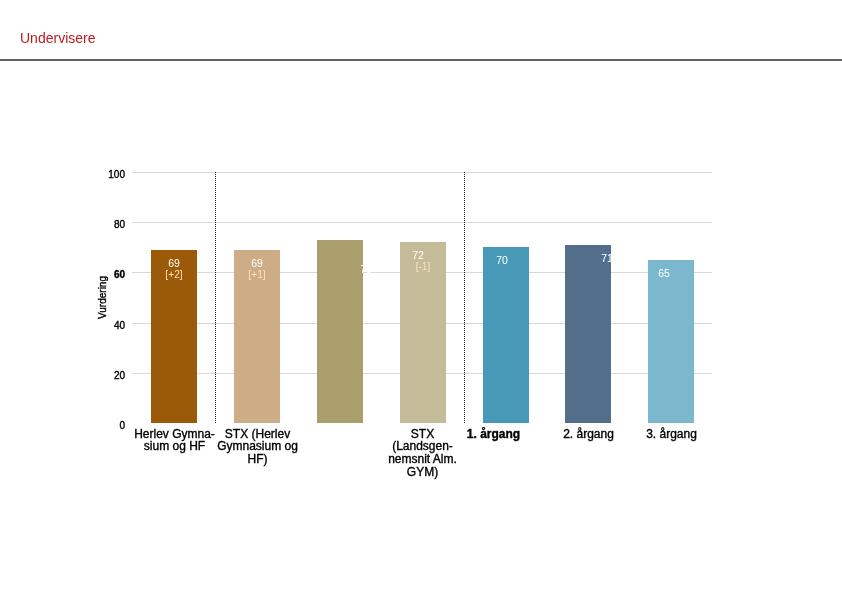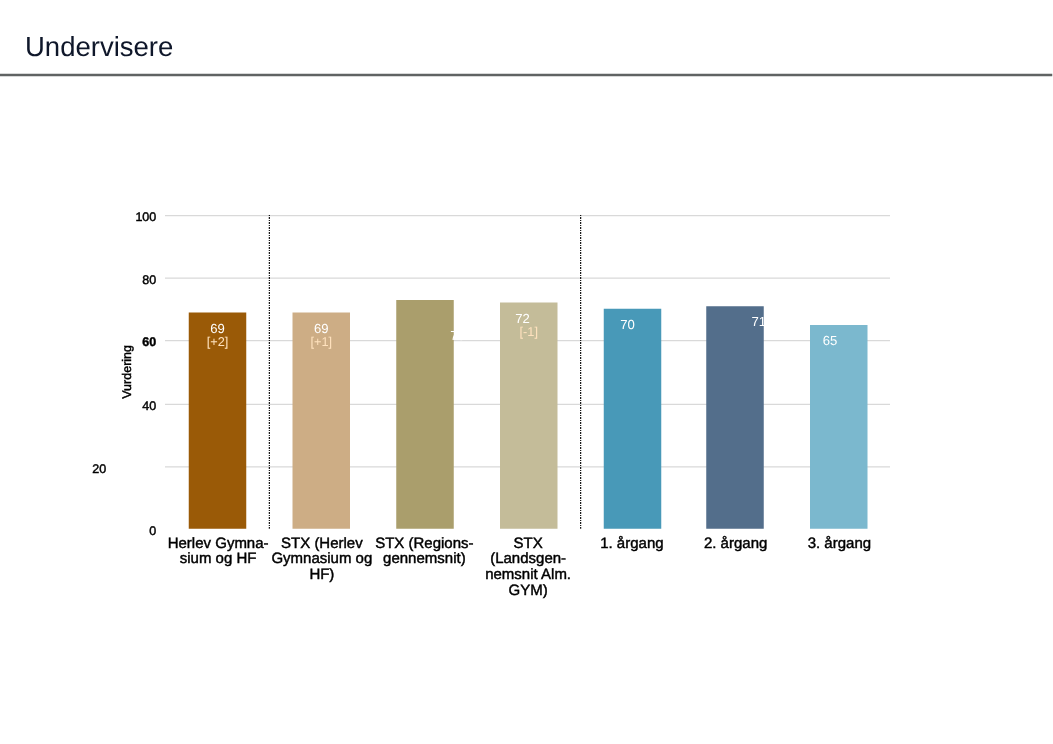--- a/index.html
+++ b/index.html
@@ -8,22 +8,22 @@
     width:842px; height:595px; overflow:hidden;
     background:#ffffff;
     font-family:"Liberation Sans", sans-serif;
     -webkit-font-smoothing:antialiased;
   }
   .slide { position:relative; width:842px; height:595px; background:#fff; overflow:hidden; }
 
   
   .slide-title {
     position:absolute; left:20px; top:26px;
-    font-size:22px; line-height:24px;
-    color:#0f172a;
+    font-size:14px; line-height:24px;
+    color:#b91c1c;
     white-space:nowrap;
   }
   .title-rule {
     position:absolute; left:0; top:59.2px; width:842px; height:1.5px;
     background:#606363;
   }
 
   
   .chart {
     position:absolute; left:0; top:0; width:842px; height:595px;
@@ -73,48 +73,47 @@
 <div class="slide">
 
   <div class="slide-title">Undervisere</div>
 
   <div class="title-rule"></div>
 
   <div class="chart">
     <div class="plot-area" id="plot-area">
         <div class="y-tick-label" style="right: 717px; top: 419.9px; color: rgb(0, 0, 0);">0</div>
         <div class="gridline" style="left: 132px; top: 373px; width: 580px; background: rgb(217, 217, 217);"></div>
-        <div class="y-tick-label" style="right: 757px; top: 369.7px; color: rgb(0, 0, 0); text-align: right;">20</div>
+        <div class="y-tick-label" style="right: 717px; top: 369.7px; color: rgb(0, 0, 0); text-align: right;">20</div>
         <div class="gridline" style="left: 132px; top: 323px; width: 580px; background: rgb(217, 217, 217);"></div>
         <div class="y-tick-label" style="right: 717px; top: 319.5px; color: rgb(0, 0, 0); text-align: right;">40</div>
         <div class="gridline" style="left: 132px; top: 272px; width: 580px; background: rgb(217, 217, 217);"></div>
         <div class="y-tick-label" style="right: 717px; top: 269.3px; color: rgb(0, 0, 0); font-weight: bold;">60</div>
         <div class="gridline" style="left: 132px; top: 222px; width: 580px; background: rgb(217, 217, 217);"></div>
         <div class="y-tick-label" style="right: 717px; top: 219.1px; color: rgb(0, 0, 0); text-align: right;">80</div>
         <div class="gridline" style="left: 132px; top: 172px; width: 580px; background: rgb(217, 217, 217);"></div>
         <div class="y-tick-label" style="right: 717px; top: 168.9px; color: rgb(0, 0, 0);">100</div>
         <div class="y-axis-title" style="left: 97px; top: 319px; color: rgb(0, 0, 0);">Vurdering</div>
         <div class="bar" style="left: 151px; top: 250px; width: 46px; height: 173px; background: rgb(154, 90, 7);"></div>
         <div class="bar-value-label" style="left: 151px; top: 258.2px; width: 46px; color: rgb(255, 255, 255);">69</div>
         <div class="bar-delta-label" style="left: 151px; top: 270px; width: 46px; color: rgb(255, 226, 190);">[+2]</div>
         <div class="x-axis-label" style="left: 133px; top: 427.5px; width: 83px; color: rgb(0, 0, 0);"><span>Herlev Gymna-</span><br><span>sium og HF</span></div>
         <div class="bar" style="left: 234px; top: 250px; width: 46px; height: 173px; background: rgb(205, 173, 133);"></div>
         <div class="bar-value-label" style="left: 234px; top: 258.2px; width: 46px; color: rgb(255, 255, 255);">69</div>
         <div class="bar-delta-label" style="left: 234px; top: 270px; width: 46px; color: rgb(255, 226, 190);">[+1]</div>
         <div class="x-axis-label" style="left: 216px; top: 427.5px; width: 83px; color: rgb(0, 0, 0);"><span>STX (Herlev</span><br><span>Gymnasium og</span><br><span>HF)</span></div>
         <div class="bar" style="left: 317px; top: 240px; width: 46px; height: 183px; background: rgb(170, 158, 108);"></div>
         <div class="bar-value-label" style="left: 317px; top: 264px; width: 26px; color: rgb(255, 255, 255); margin-left: 36px;">73</div>
-        <div class="x-axis-label" style="left: 298px; top: 427.5px; width: 83px; color: rgb(0, 0, 0);"><span>STX (Regions-</span><br><span>gennemsnit)</span></div>
         <div class="bar" style="left: 400px; top: 242px; width: 46px; height: 181px; background: rgb(196, 188, 153);"></div>
         <div class="bar-value-label" style="left: 400px; top: 250.2px; width: 36px; color: rgb(255, 255, 255);">72</div>
         <div class="bar-delta-label" style="left: 400px; top: 262px; width: 46px; color: rgb(255, 226, 190);">[-1]</div>
         <div class="x-axis-label" style="left: 381px; top: 427.5px; width: 83px; color: rgb(0, 0, 0);"><span>STX (Landsgen-</span><br><span>nemsnit Alm.</span><br><span>GYM)</span></div>
         <div class="bar" style="left: 483px; top: 247px; width: 46px; height: 176px; background: rgb(72, 153, 184);"></div>
         <div class="bar-value-label" style="left: 483px; top: 255.2px; width: 38px; color: rgb(255, 255, 255);">70</div>
-        <div class="x-axis-label" style="left: 464px; top: 427.5px; width: 83px; color: rgb(0, 0, 0);"><span>1. årgang</span></div>
+        <div class="x-axis-label" style="left: 452px; top: 427.5px; width: 83px; color: rgb(0, 0, 0); font-weight: bold;"><span>1. årgang</span></div>
         <div class="bar" style="left: 565px; top: 245px; width: 46px; height: 178px; background: rgb(83, 110, 139);"></div>
         <div class="bar-value-label" style="left: 584px; top: 253.2px; width: 46px; color: rgb(255, 255, 255);">71</div>
         <div class="x-axis-label" style="left: 547px; top: 427.5px; width: 83px; color: rgb(0, 0, 0);"><span>2. årgang</span></div>
         <div class="bar" style="left: 648px; top: 260px; width: 46px; height: 163px; background: rgb(123, 184, 206);"></div>
         <div class="bar-value-label" style="left: 648px; top: 268.2px; width: 32px; color: rgb(255, 255, 255);">65</div>
         <div class="x-axis-label" style="left: 630px; top: 427.5px; width: 83px; color: rgb(0, 0, 0);"><span>3. årgang</span></div>
         <div class="category-separator" style="left: 215px; top: 172px; height: 251px;"></div>
         <div class="category-separator" style="left: 464px; top: 172px; height: 251px;"></div>
       </div>
   </div>

